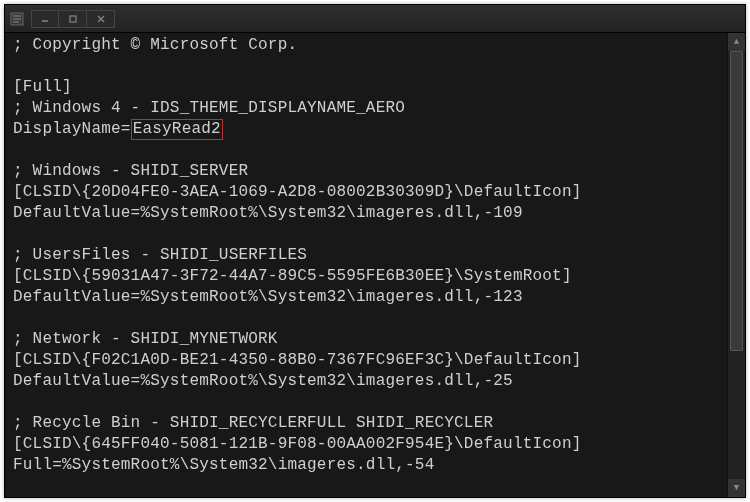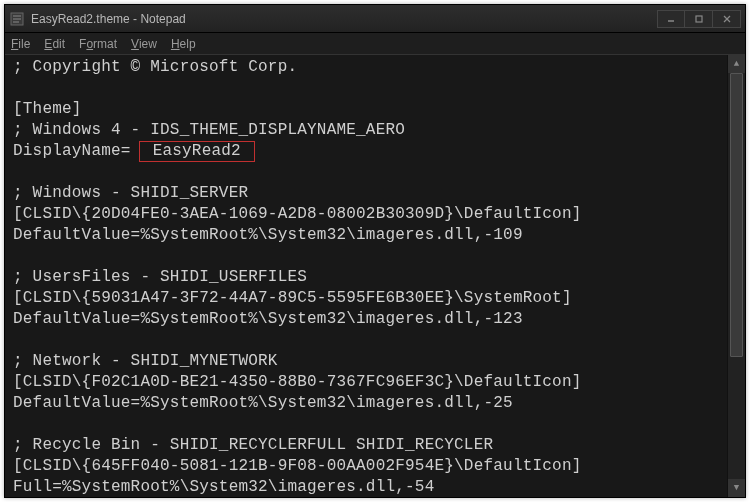--- a/index.html
+++ b/index.html
@@ -105,73 +105,64 @@
     display: flex;
     align-items: center;
     justify-content: center;
     color: #888;
     font-size: 9px;
   }
   .scroll-track { flex: 1; background: #222; position: relative; }
   .scroll-thumb { position: absolute; top: 0; left: 2px; right: 2px; height: 70%; background: #3a3a3a; border: 1px solid #555; border-radius: 1px;}
   .highlight-box {
     border: 1px solid #c03030;
-    padding: 0 13px;
+    padding: 0 1px;
     display: inline-block;
     line-height: 19px;
     margin-top: -1px;
-    margin-left: 8px;
   }
 </style>
 </head>
 <body>
 
 <div class="window">
 
   <div class="titlebar">
     <span class="title-icon">
       <svg width="14" height="14" viewBox="0 0 14 14">
         <rect x="1" y="1" width="12" height="12" fill="#3a3a3a" stroke="#666"></rect>
         <line x1="3" y1="4" x2="11" y2="4" stroke="#888" stroke-width="1"></line>
         <line x1="3" y1="7" x2="11" y2="7" stroke="#888" stroke-width="1"></line>
         <line x1="3" y1="10" x2="9" y2="10" stroke="#888" stroke-width="1"></line>
       </svg>
     </span>
-    <span class="title-text">EasyRead2.theme - Notepad</span>
     <div class="win-controls">
       <div class="win-btn">
         <svg width="10" height="10" viewBox="0 0 10 10">
             <line x1="2" y1="7" x2="8" y2="7" stroke="#888" stroke-width="1.5"></line>
           </svg>
       </div>
       <div class="win-btn">
         <svg width="10" height="10" viewBox="0 0 10 10">
             <rect x="2" y="2" width="6" height="6" fill="none" stroke="#888" stroke-width="1.2"></rect>
           </svg>
       </div>
       <div class="win-btn">
         <svg width="10" height="10" viewBox="0 0 10 10">
             <line x1="2" y1="2" x2="8" y2="8" stroke="#888" stroke-width="1.3"></line>
             <line x1="8" y1="2" x2="2" y2="8" stroke="#888" stroke-width="1.3"></line>
           </svg>
       </div>
     </div>
   </div>
 
-  <div class="menubar">
-    <span class="menu-item"><span class="uline">F</span><span></span><span id="mf">ile</span></span>
-    <span class="menu-item"><span class="uline">E</span><span id="me">dit</span></span>
-    <span class="menu-item">F<span class="uline">o</span><span id="mo">rmat</span></span>
-    <span class="menu-item"><span class="uline">V</span><span id="mv">iew</span></span>
-    <span class="menu-item"><span class="uline">H</span><span id="mh">elp</span></span>
-  </div>
 
   <div class="editor"><span>; Copyright © Microsoft Corp.</span>
 <span></span>
-<span>[Theme]</span>
+<span>[Full]</span>
 <span>; Windows 4 - IDS_THEME_DISPLAYNAME_AERO</span>
 <span><span>DisplayName=</span><span class="highlight-box">EasyRead2</span></span>
 <span></span>
 <span>; Windows - SHIDI_SERVER</span>
 <span>[CLSID\{20D04FE0-3AEA-1069-A2D8-08002B30309D}\DefaultIcon]</span>
 <span>DefaultValue=%SystemRoot%\System32\imageres.dll,-109</span>
 <span></span>
 <span>; UsersFiles - SHIDI_USERFILES</span>
 <span>[CLSID\{59031A47-3F72-44A7-89C5-5595FE6B30EE}\SystemRoot]</span>
 <span>DefaultValue=%SystemRoot%\System32\imageres.dll,-123</span>

